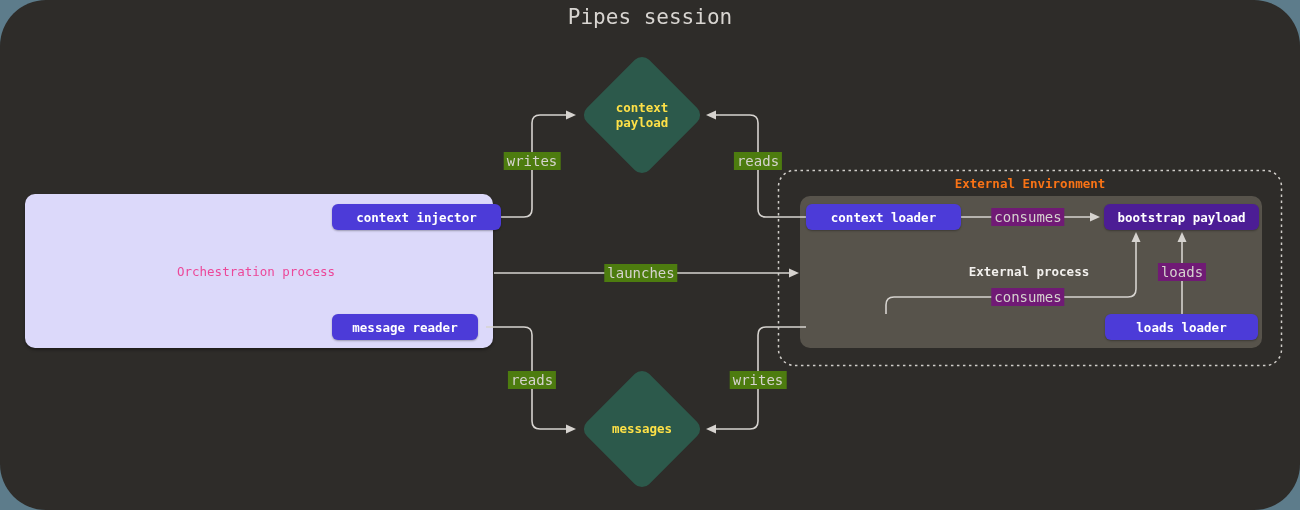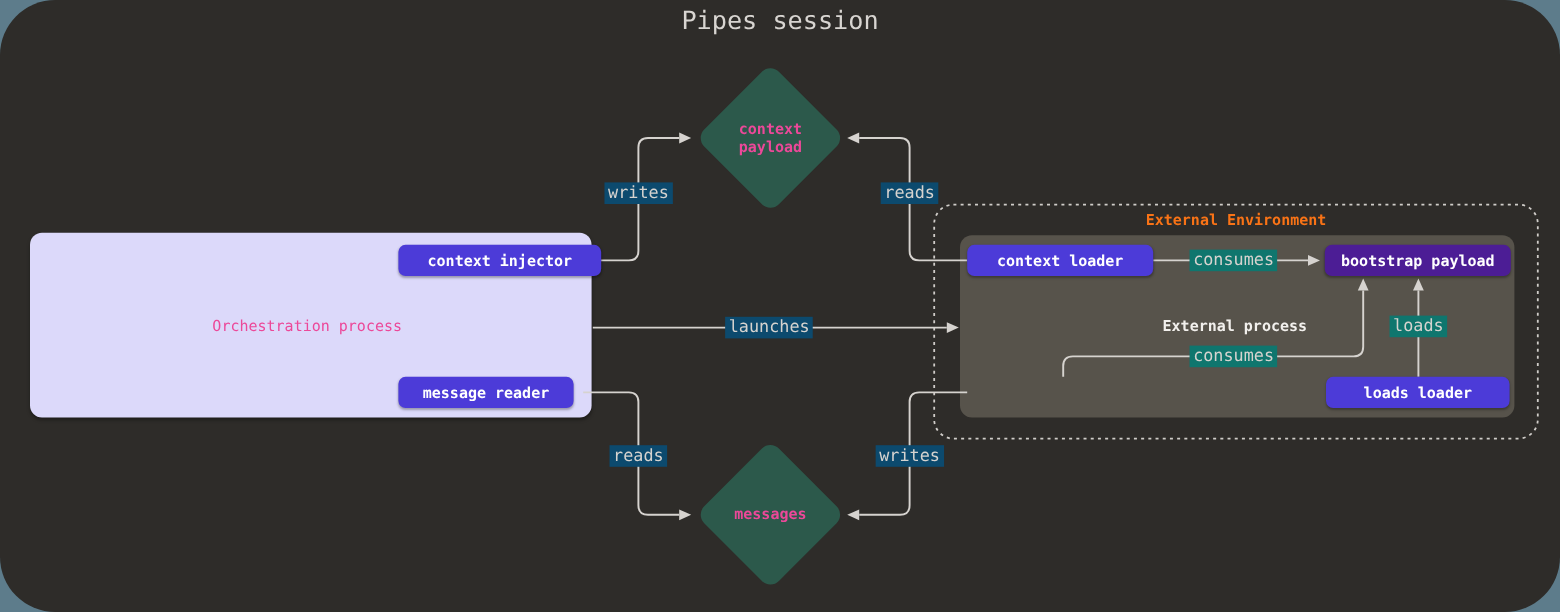--- a/index.html
+++ b/index.html
@@ -33,29 +33,29 @@
     background:#4c3bd8;color:#ffffff;font-weight:700;font-size:12.5px;
     border-radius:6px;white-space:nowrap;z-index:3;box-shadow:0 1px 2px rgba(0,0,0,.3);
   }
   .btn.green{background:#4c1d95;text-align:center;}
   .diamond{
     position:absolute;width:88px;height:88px;background:#2c594b;
     transform:rotate(45deg);border-radius:10px;z-index:2;
   }
   .diamond-label{
     position:absolute;transform:translate(-50%,-50%);text-align:center;
-    color:#ec4899;font-weight:700;font-size:12.5px;line-height:14.5px;
+    color:#fde047;font-weight:700;font-size:12.5px;line-height:14.5px;
     white-space:nowrap;z-index:3;
   }
   .elabel{
     position:absolute;transform:translate(-50%,-50%);
-    color:#d6d3cf;font-size:14px;background:#0c4a6e;
+    color:#d6d3cf;font-size:14px;background:#4d7c0f;
     padding:1px 3px;white-space:nowrap;z-index:4;
   }
-  .elabel.on-gray{background:#0f766e;}
+  .elabel.on-gray{background:#701a75;}
 </style>
 </head>
 <body>
 
 <div class="stage">
 
   <div class="bigbox orch"></div>
   <div class="bigbox extproc"></div>
 
   <svg class="edges" width="1300" height="510" viewBox="0 0 1300 510">

